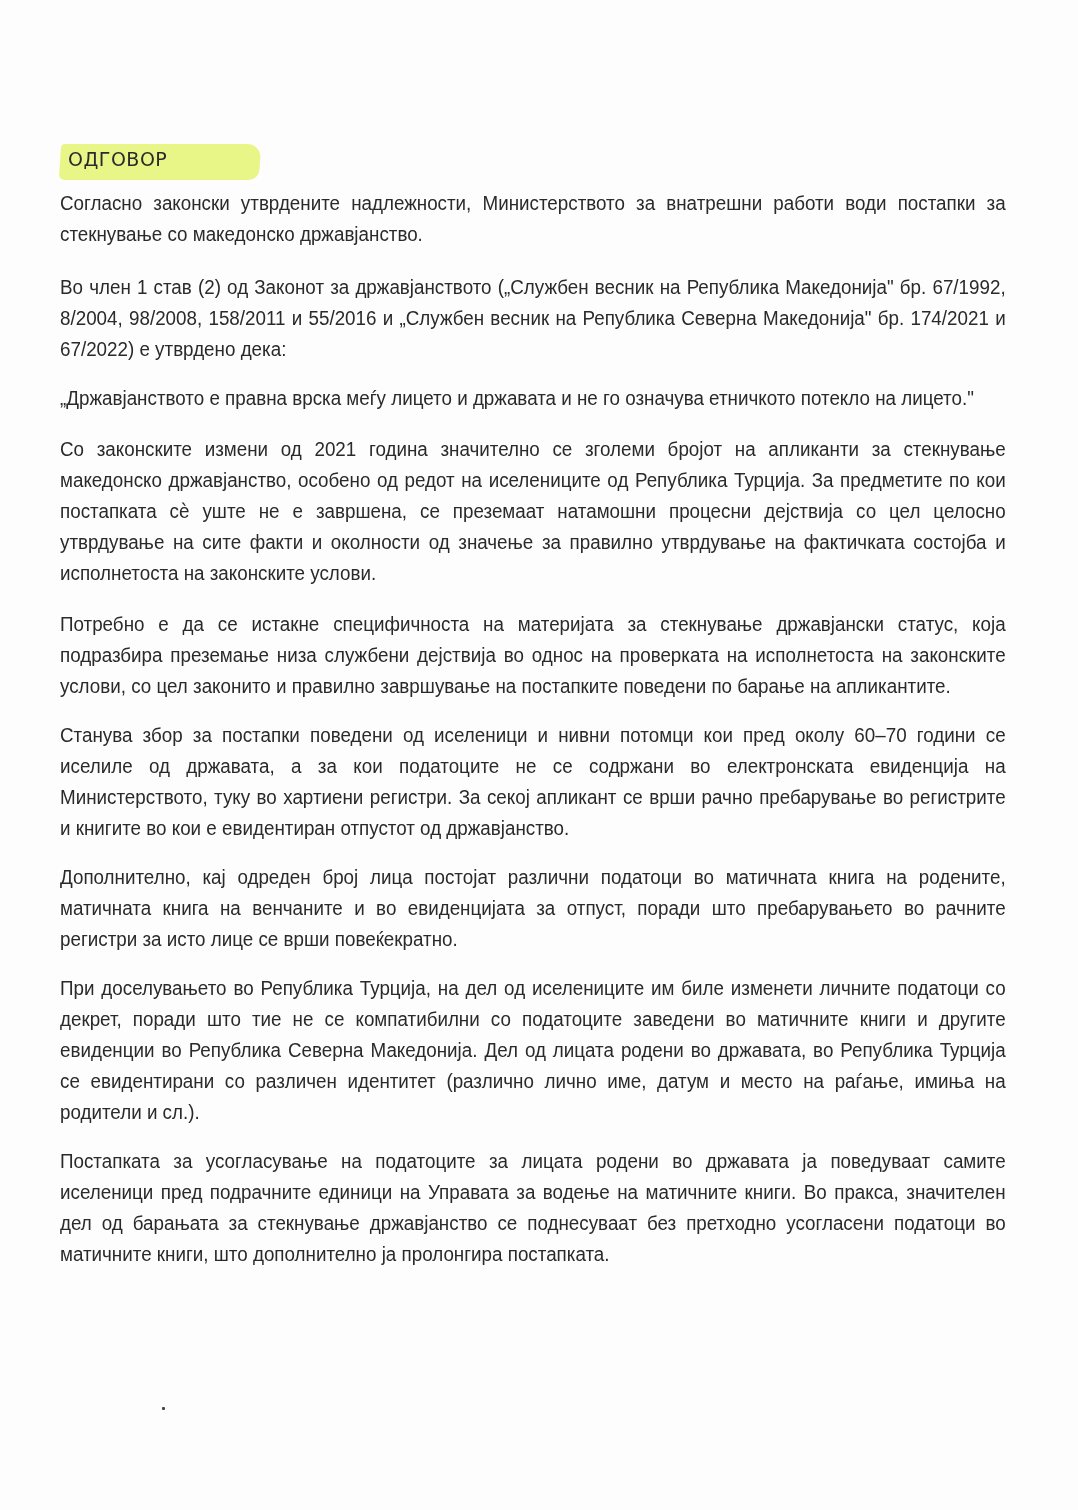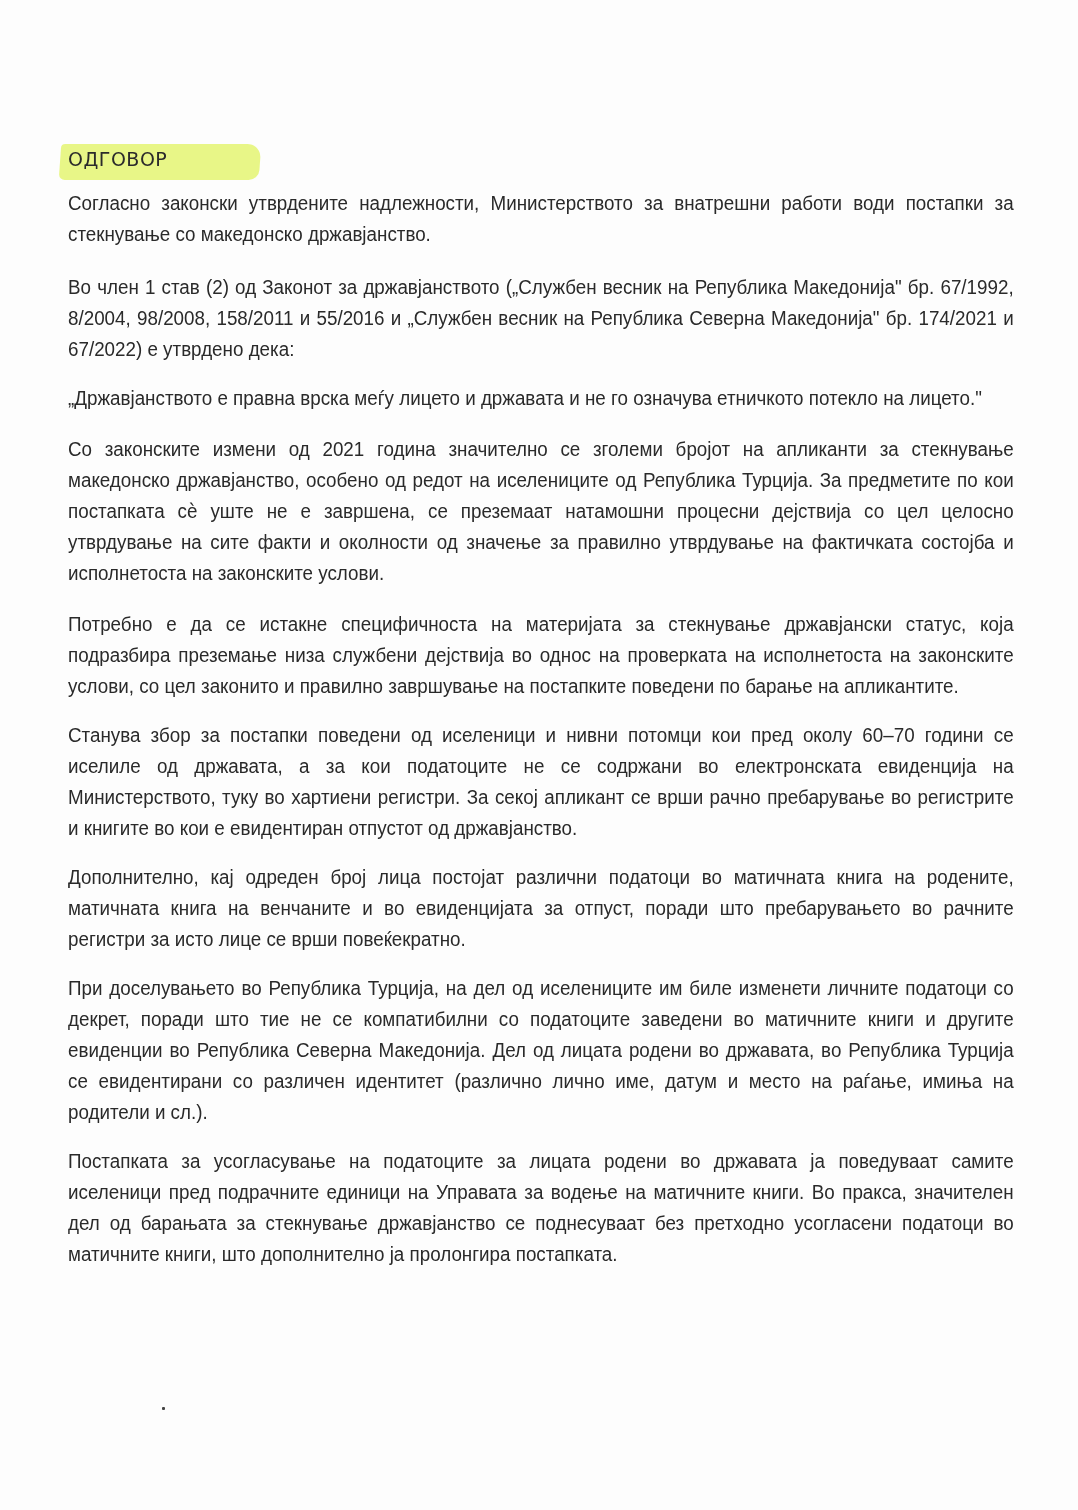--- a/index.html
+++ b/index.html
@@ -44,21 +44,21 @@
       position: relative;
       left: 8px;
       top: 6px;
       font-family: "DejaVu Sans", sans-serif;
       font-size: 19px;
       letter-spacing: 0.5px;
       color: #2b2b2b;
     }
     .body-text {
       position: absolute;
-      left: 68px;
+      left: 60px;
       top: 188px;
       width: 946px;
     }
     .para {
       margin: 0 0 16px 0;
       font-size: 20px;
       line-height: 31px;
       text-align: justify;
       text-align-last: left;
       transform: scaleX(0.94);

